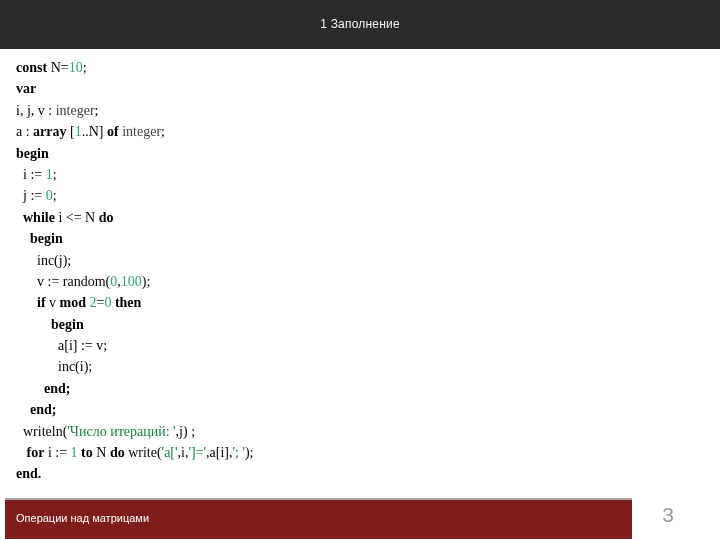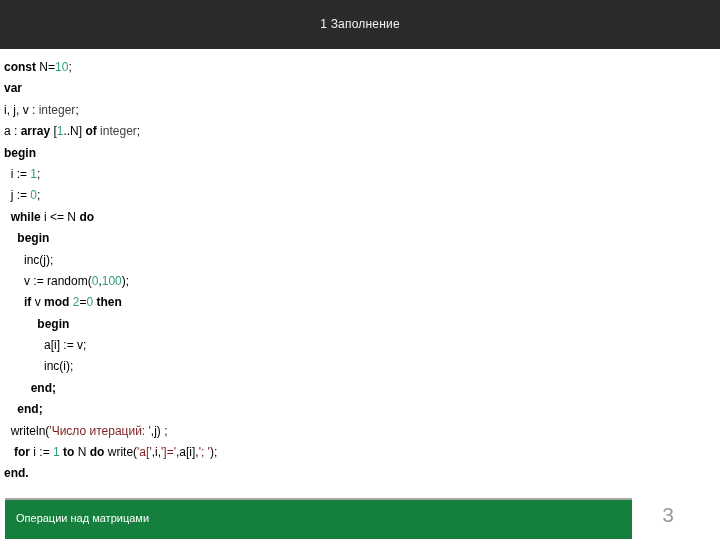--- a/index.html
+++ b/index.html
@@ -42,59 +42,59 @@
     font-family: "Liberation Sans", sans-serif;
     font-size: 12px;
     font-weight: 400;
     letter-spacing: 0.2px;
     white-space: nowrap;
   }
 
   
   .code {
     position: absolute;
-    left: 4px;
+    left: 16px;
     top: 57px;
     width: 690px;
-    font-family: Liberation Sans, sans-serif;
-    font-size: 12px;
+    font-family: Liberation Serif, serif;
+    font-size: 14px;
     line-height: 21.4px;
     color: #000000;
     white-space: pre;
     letter-spacing: 0px;
   }
   .code .line {
     white-space: pre;
     height: 21.4px;
   }
   .kw {
     font-weight: bold;
     color: #000000;
   }
   .num {
     color: #2f9e7e;
   }
   .typ {
     color: #404040;
   }
   .str {
-    color: #7f1d1d;
+    color: #15803d;
   }
   .pl {
     color: #000000;
   }
 
   
   .footer-bar {
     position: absolute;
     left: 5px;
     top: 498px;
     width: 627px;
     height: 41px;
-    background: #15803d;
+    background: #7f1d1d;
     border-top: 2px solid #a6a6a6;
     box-sizing: border-box;
   }
   .footer-text {
     position: absolute;
     left: 11px;
     top: 12px;
     color: #ffffff;
     font-family: "Liberation Sans", sans-serif;
     font-size: 11px;

